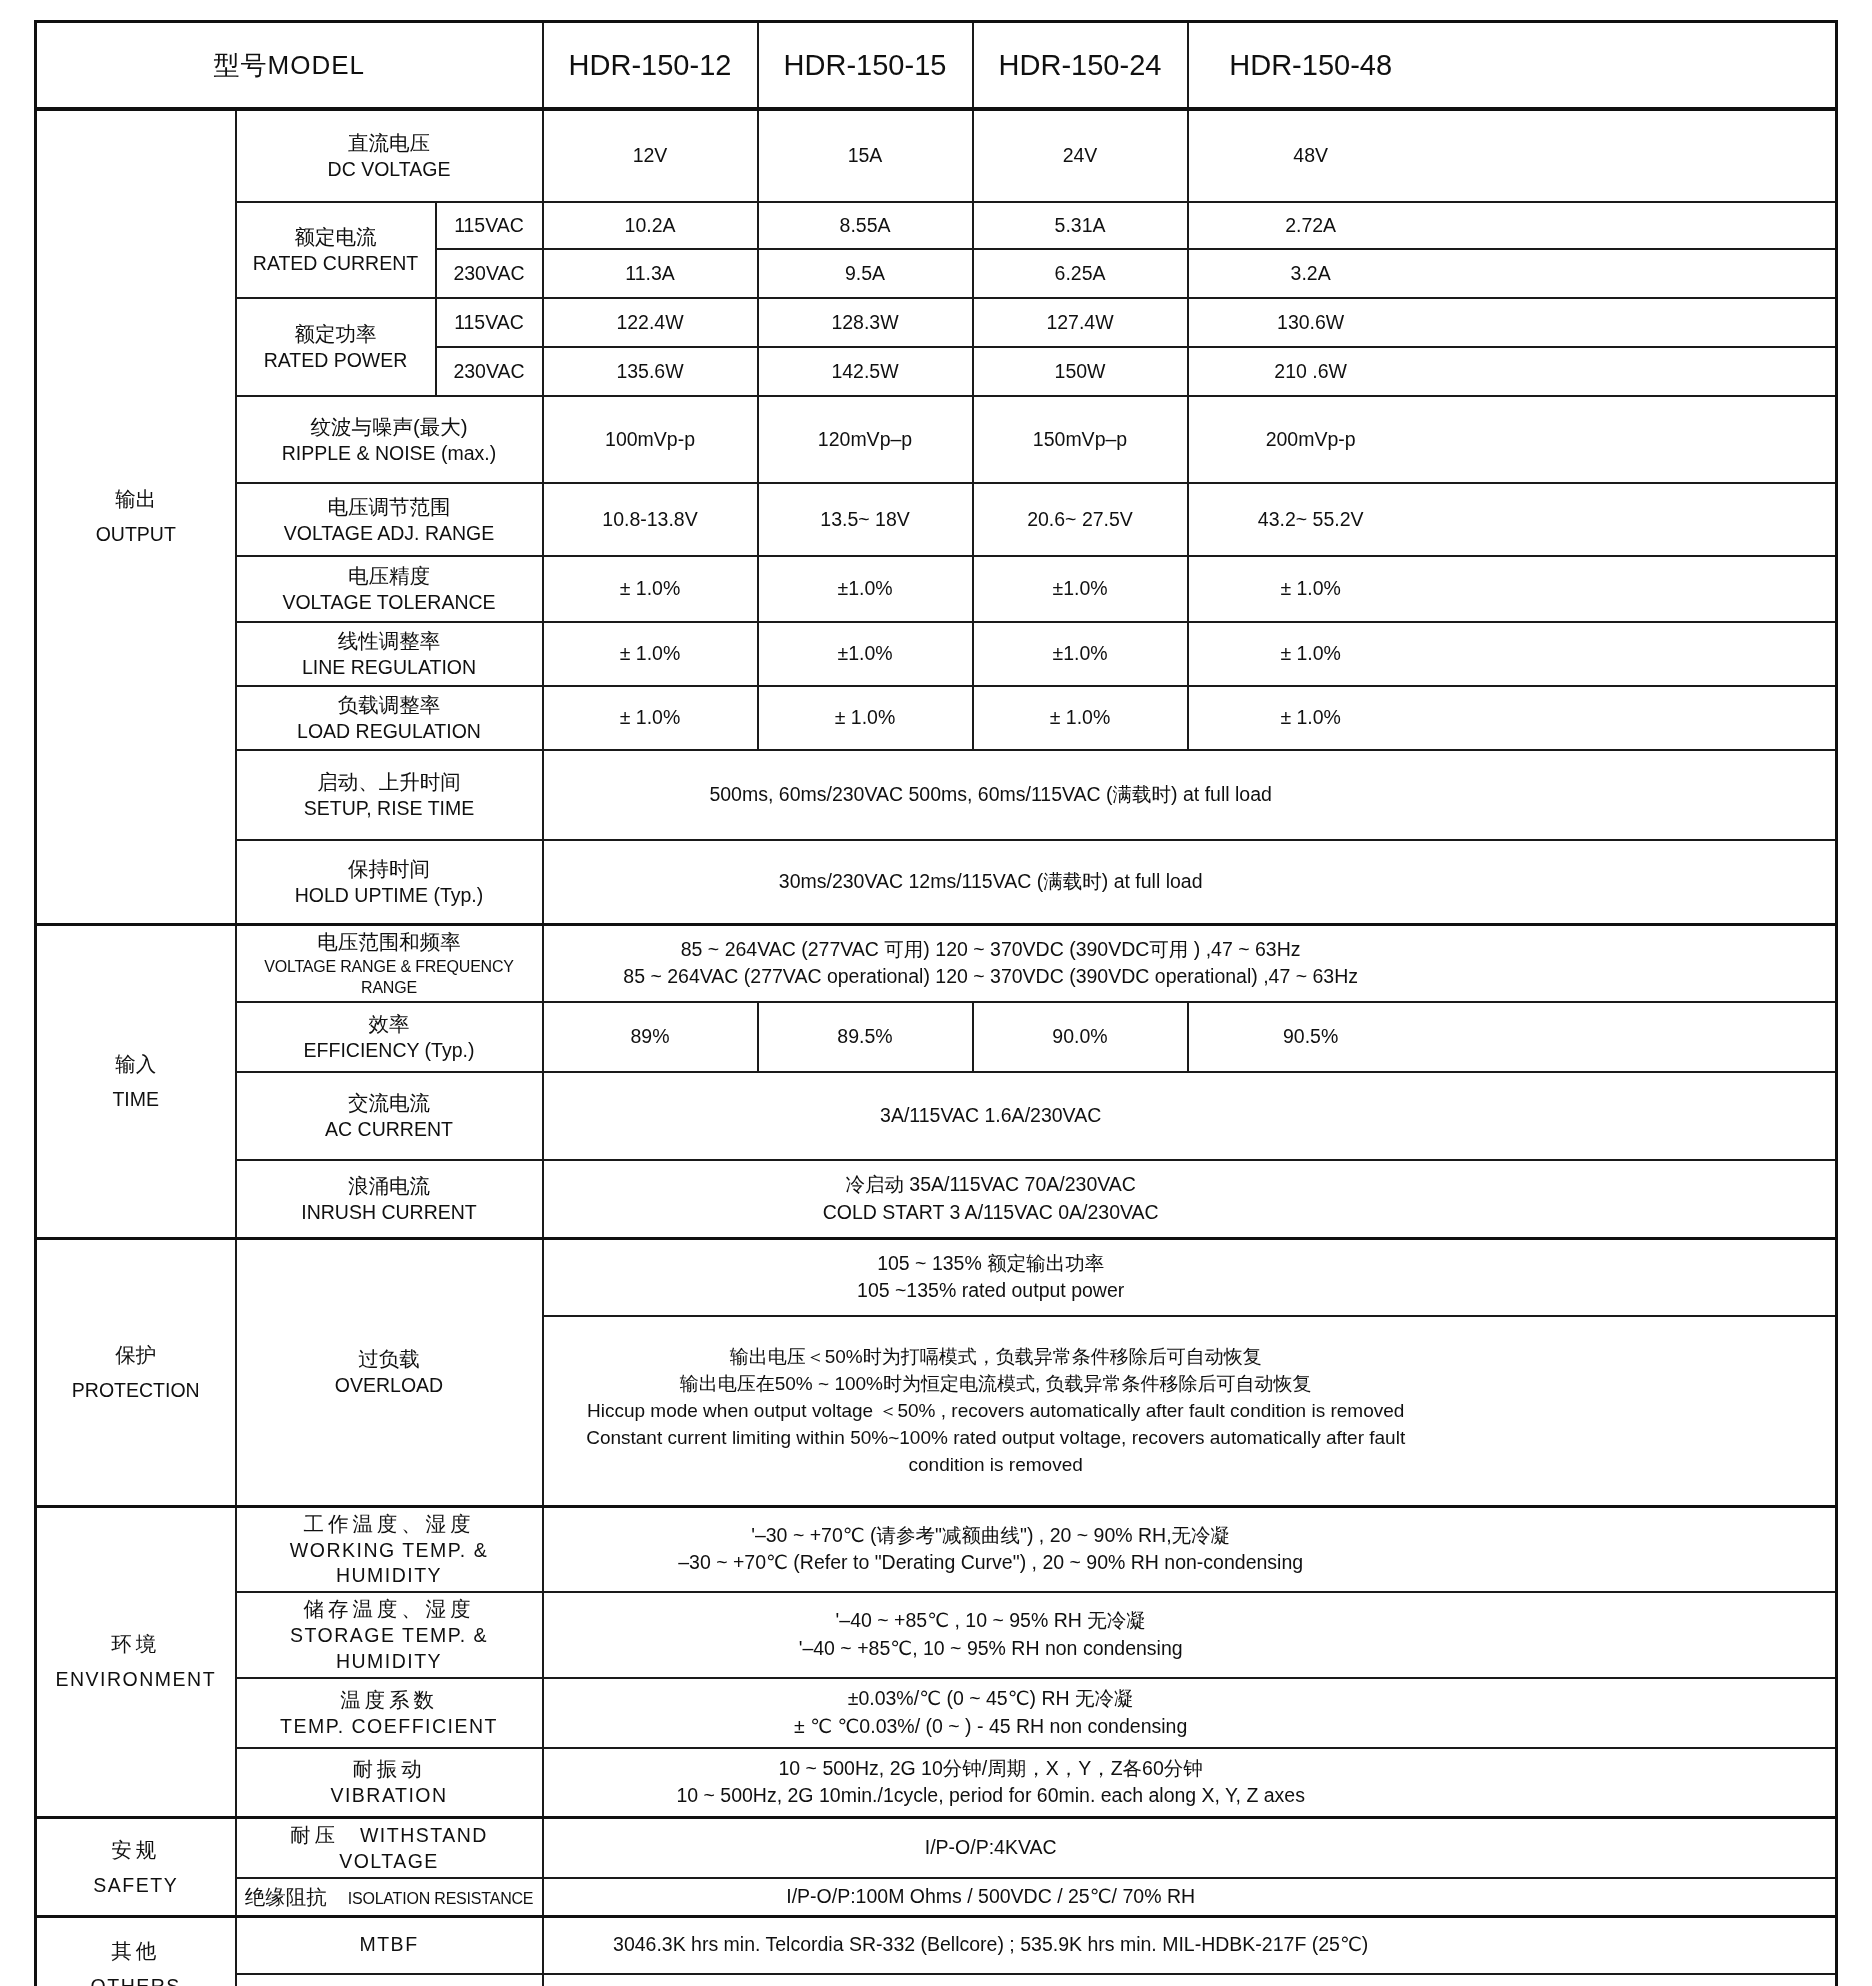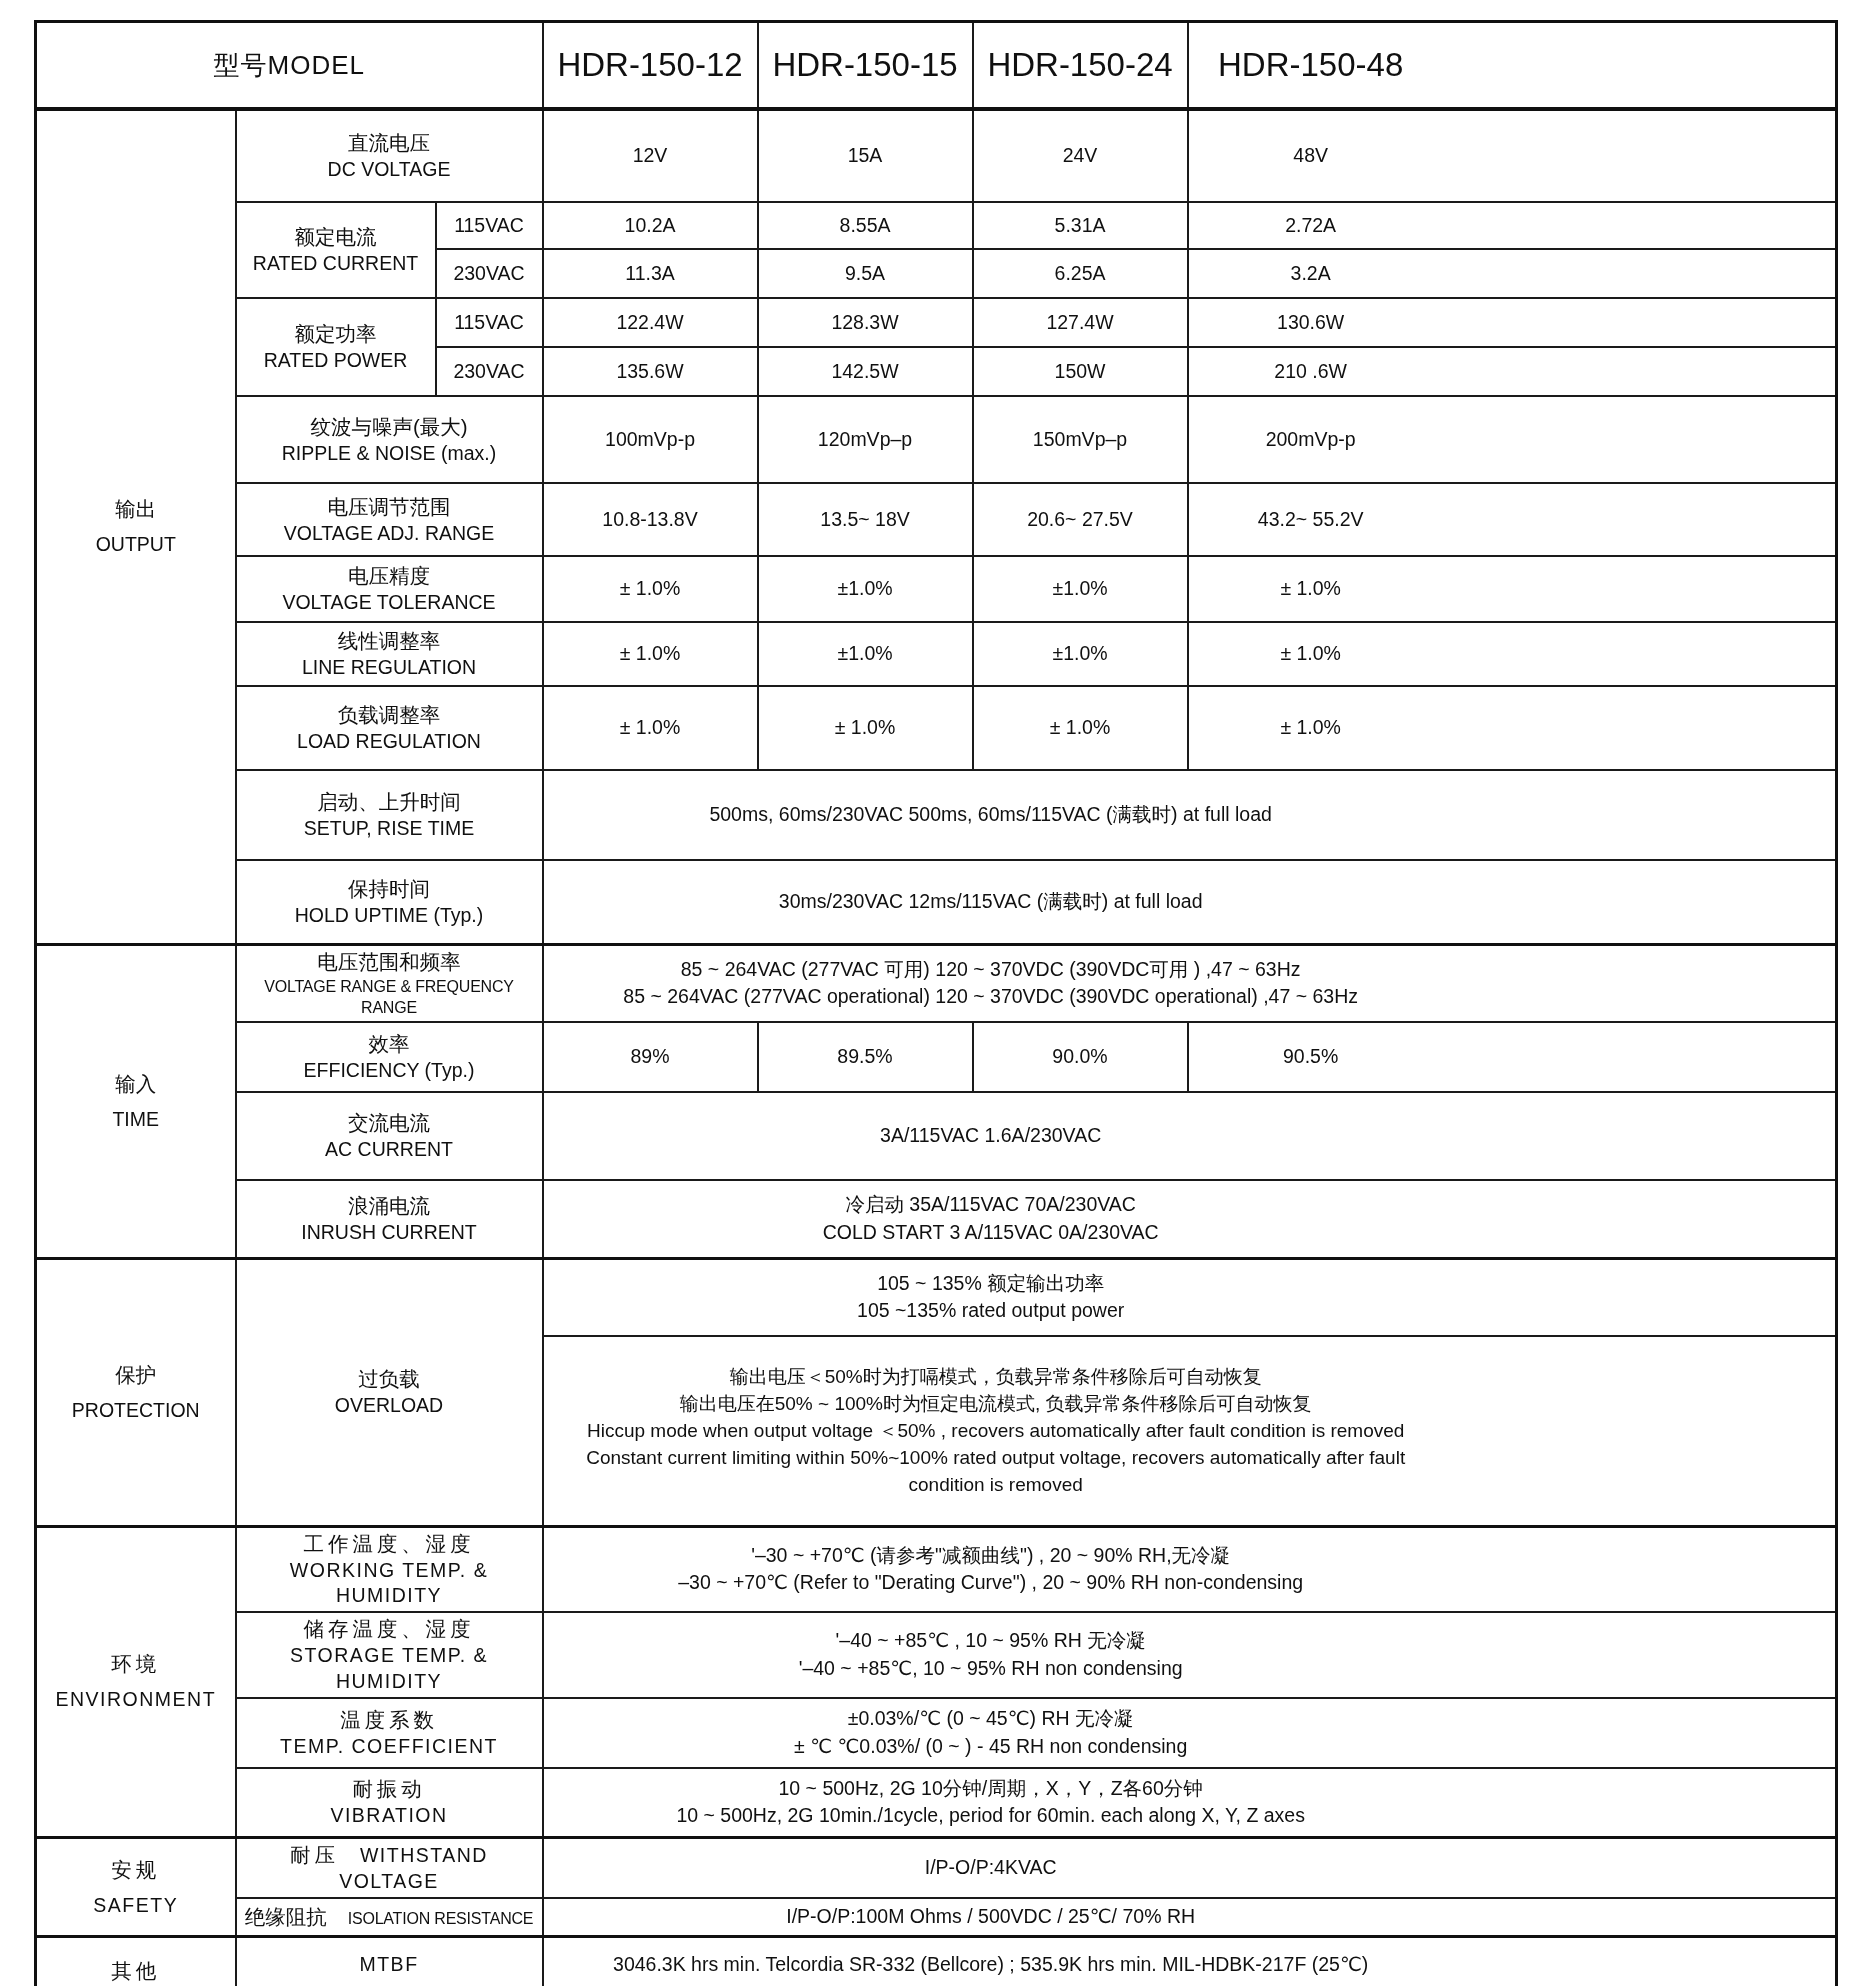--- a/index.html
+++ b/index.html
@@ -3,21 +3,21 @@
 <meta charset="utf-8">
 <style>
   *{box-sizing:border-box}
   html,body{margin:0;padding:0;background:#ffffff}
   body{width:1872px;height:1987px;font-family:"Liberation Sans","DejaVu Sans",sans-serif;color:#101010}
   table{border-collapse:collapse;table-layout:fixed;margin:19.5px 0 0 34px;width:1799px;border:3.9px solid #101010}
   td{border:2px solid #1a1a1a;text-align:center;vertical-align:middle;padding:2px 7.8px;font-size:19.5px;line-height:1.32;overflow:hidden}
   tr.hdr td{border-bottom:4.9px solid #101010}
   tr.sec td{border-top:3.9px solid #101010}
   .model-title{font-size:26px;letter-spacing:1px}
-  .model-name{font-size:33px}
+  .model-name{font-size:29px}
   .zh{font-size:20.5px}
   .en{font-size:19.5px;margin-top:1px}
   .sec-cell .zh{margin-bottom:9.8px}
   .ls .zh{letter-spacing:3.9px}
   .ls .en{letter-spacing:1.5px}
   .cond{font-size:16px;letter-spacing:-0.2px}
   .inline-label .zh{display:inline;margin-right:15.6px}
   .inline-label .en{display:inline;margin-top:8px}
   .lines div{margin:2px 0}
   
@@ -138,21 +138,21 @@
     <td colspan="2">
       <div class="zh">线性调整率</div>
       <div class="en">LINE REGULATION</div>
     </td>
     <td>± 1.0%</td>
     <td>±1.0%</td>
     <td>±1.0%</td>
     <td class="c4">± 1.0%</td>
   </tr>
 
-  <tr style="height:84px">
+  <tr style="height:64px">
     <td colspan="2">
       <div class="zh">负载调整率</div>
       <div class="en">LOAD REGULATION</div>
     </td>
     <td>± 1.0%</td>
     <td>± 1.0%</td>
     <td>± 1.0%</td>
     <td class="c4">± 1.0%</td>
   </tr>
 

